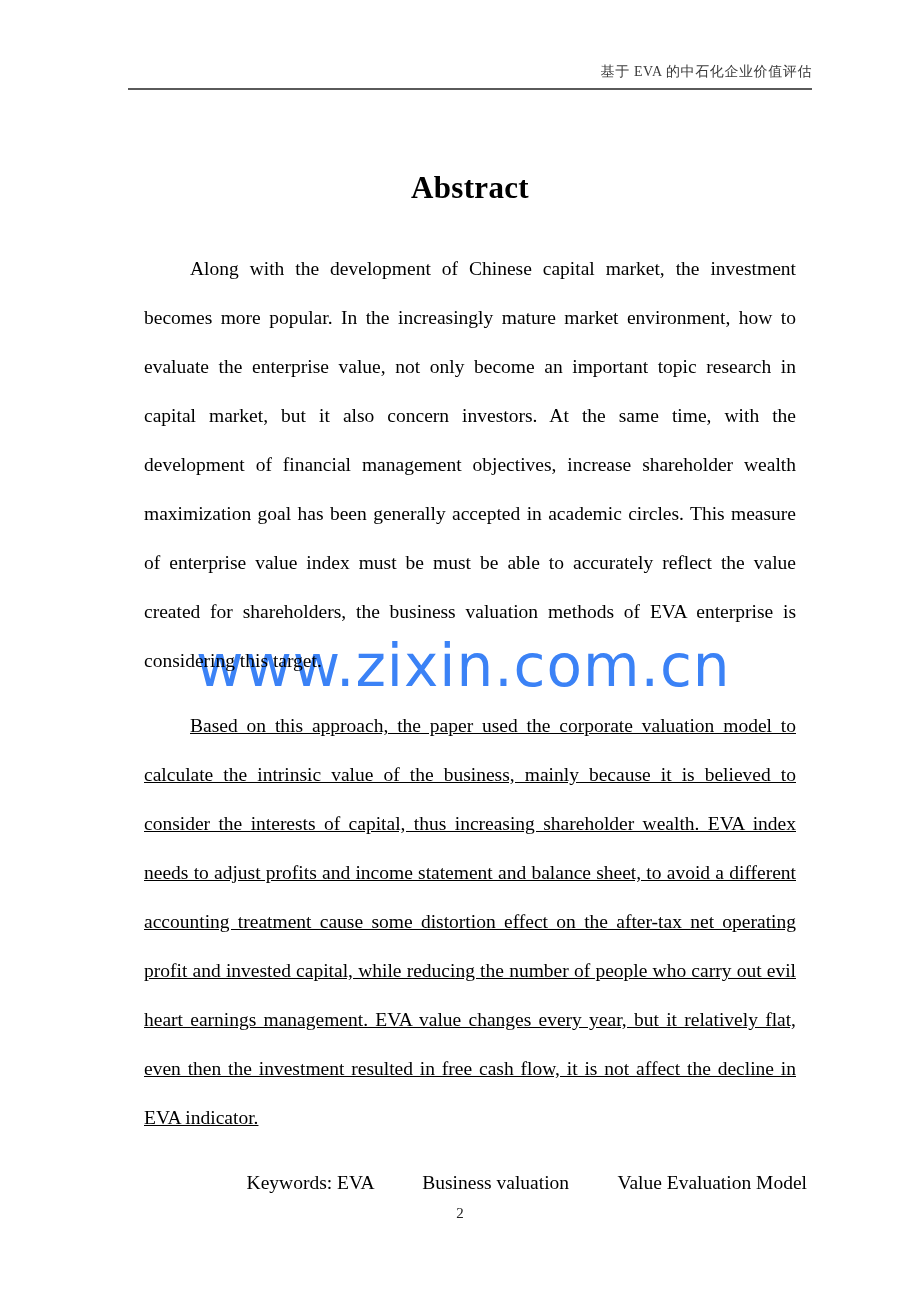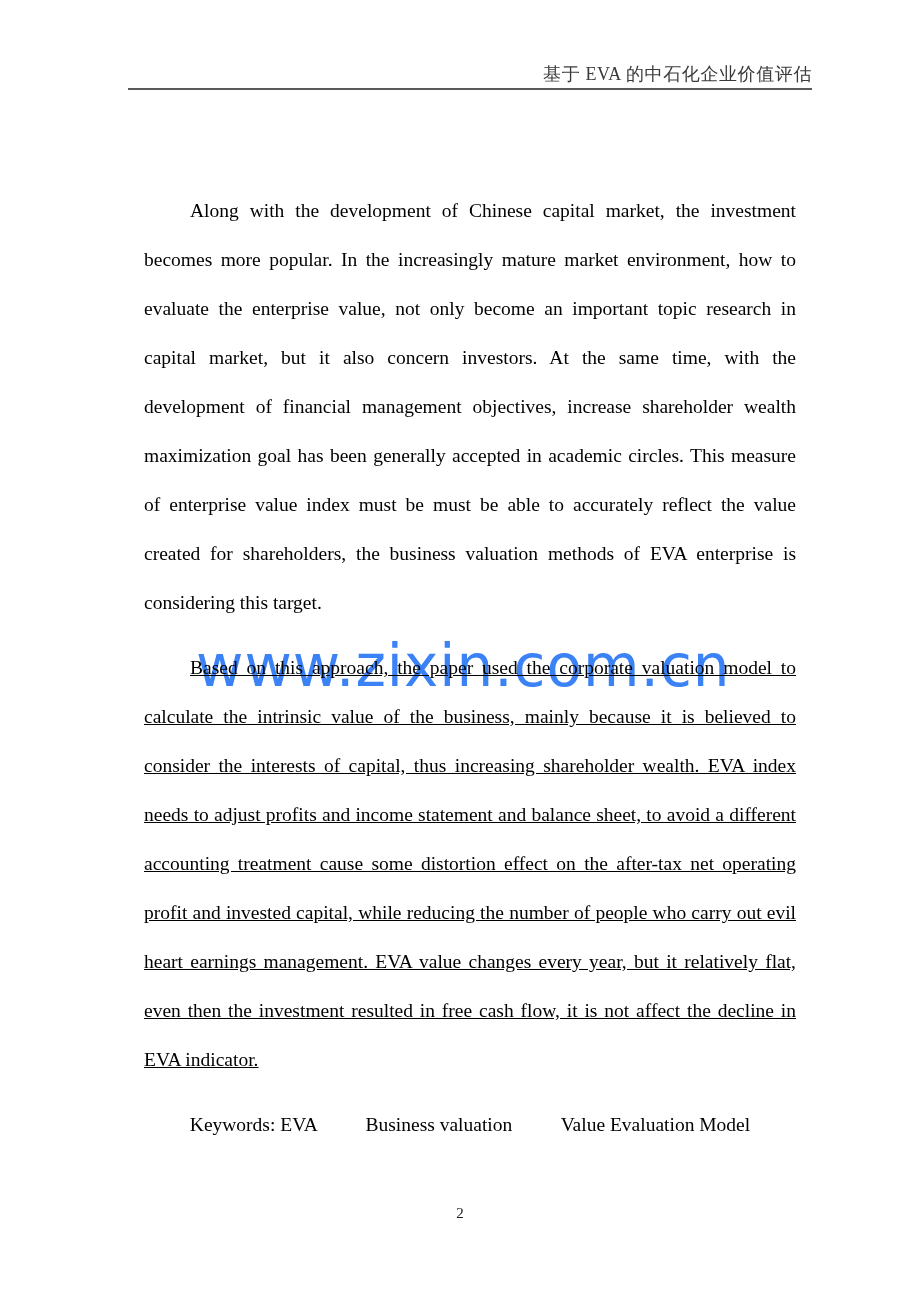--- a/index.html
+++ b/index.html
@@ -23,21 +23,21 @@
   
   .header {
     position: absolute;
     left: 128px;
     top: 62px;
     width: 684px;
     text-align: right;
   }
   .header-text {
     font-family: "Liberation Serif", "DejaVu Serif", serif;
-    font-size: 18px;
+    font-size: 14px;
     letter-spacing: 0.6px;
     color: #3a3a3a;
     display: inline-block;
     padding-bottom: 4px;
   }
   .header-rule {
     position: absolute;
     left: 128px;
     top: 88px;
     width: 684px;
@@ -92,21 +92,21 @@
     margin-top: 0;
     text-decoration: underline;
   }
   
 
   .keywords {
     font-size: 19.5px;
     line-height: 49px;
     margin: 5px;
     text-indent: 0;
-    text-align: center;
+    text-align: right;
     white-space: pre;
   }
 
   
   .page-number {
     position: absolute;
     left: 0;
     top: 1205px;
     width: 920px;
     text-align: center;
@@ -122,20 +122,21 @@
 
   <div class="header">
     <span class="header-text">基于 EVA 的中石化企业价值评估</span>
   </div>
   <div class="header-rule"></div>
 
   <div class="watermark">www.zixin.com.cn</div>
 
   <div class="content">
 
+    <h1 class="doc-title">Abstract</h1>
 
     <p class="para">Along with the development of Chinese capital market, the investment becomes more popular. In the increasingly mature market environment, how to evaluate the enterprise value, not only become an important topic research in capital market, but it also concern investors. At the same time, with the development of financial management objectives, increase shareholder wealth maximization goal has been generally accepted in academic circles. This measure of enterprise value index must be must be able to accurately reflect the value created for shareholders, the business valuation methods of EVA enterprise is considering this target.</p>
 
     <p class="para">Based on this approach, the paper used the corporate valuation model to calculate the intrinsic value of the business, mainly because it is believed to consider the interests of capital, thus increasing shareholder wealth. EVA index needs to adjust profits and income statement and balance sheet, to avoid a different accounting treatment cause some distortion effect on the after-tax net operating profit and invested capital, while reducing the number of people who carry out evil heart earnings management. EVA value changes every year, but it relatively flat, even then the investment resulted in free cash flow, it is not affect the decline in EVA indicator.</p>
 
     <p class="keywords">Keywords: EVA          Business valuation          Value Evaluation Model</p>
 
   </div>
 
   <div class="page-number">2</div>

